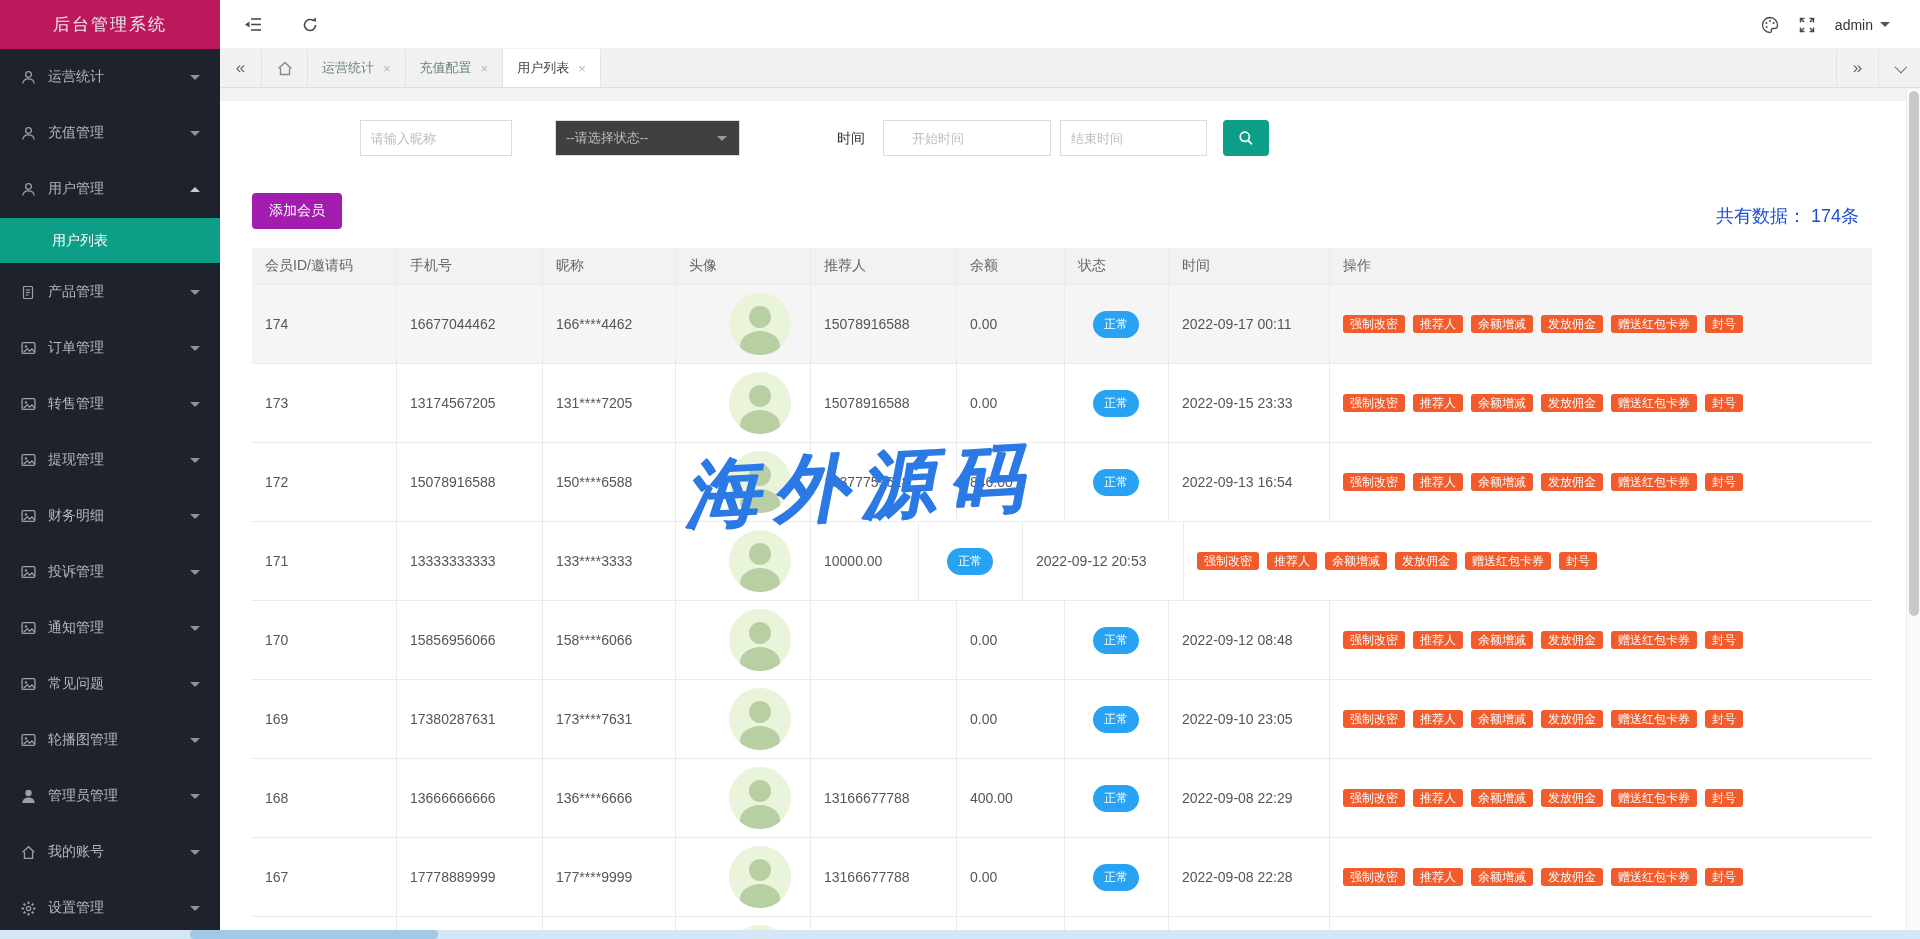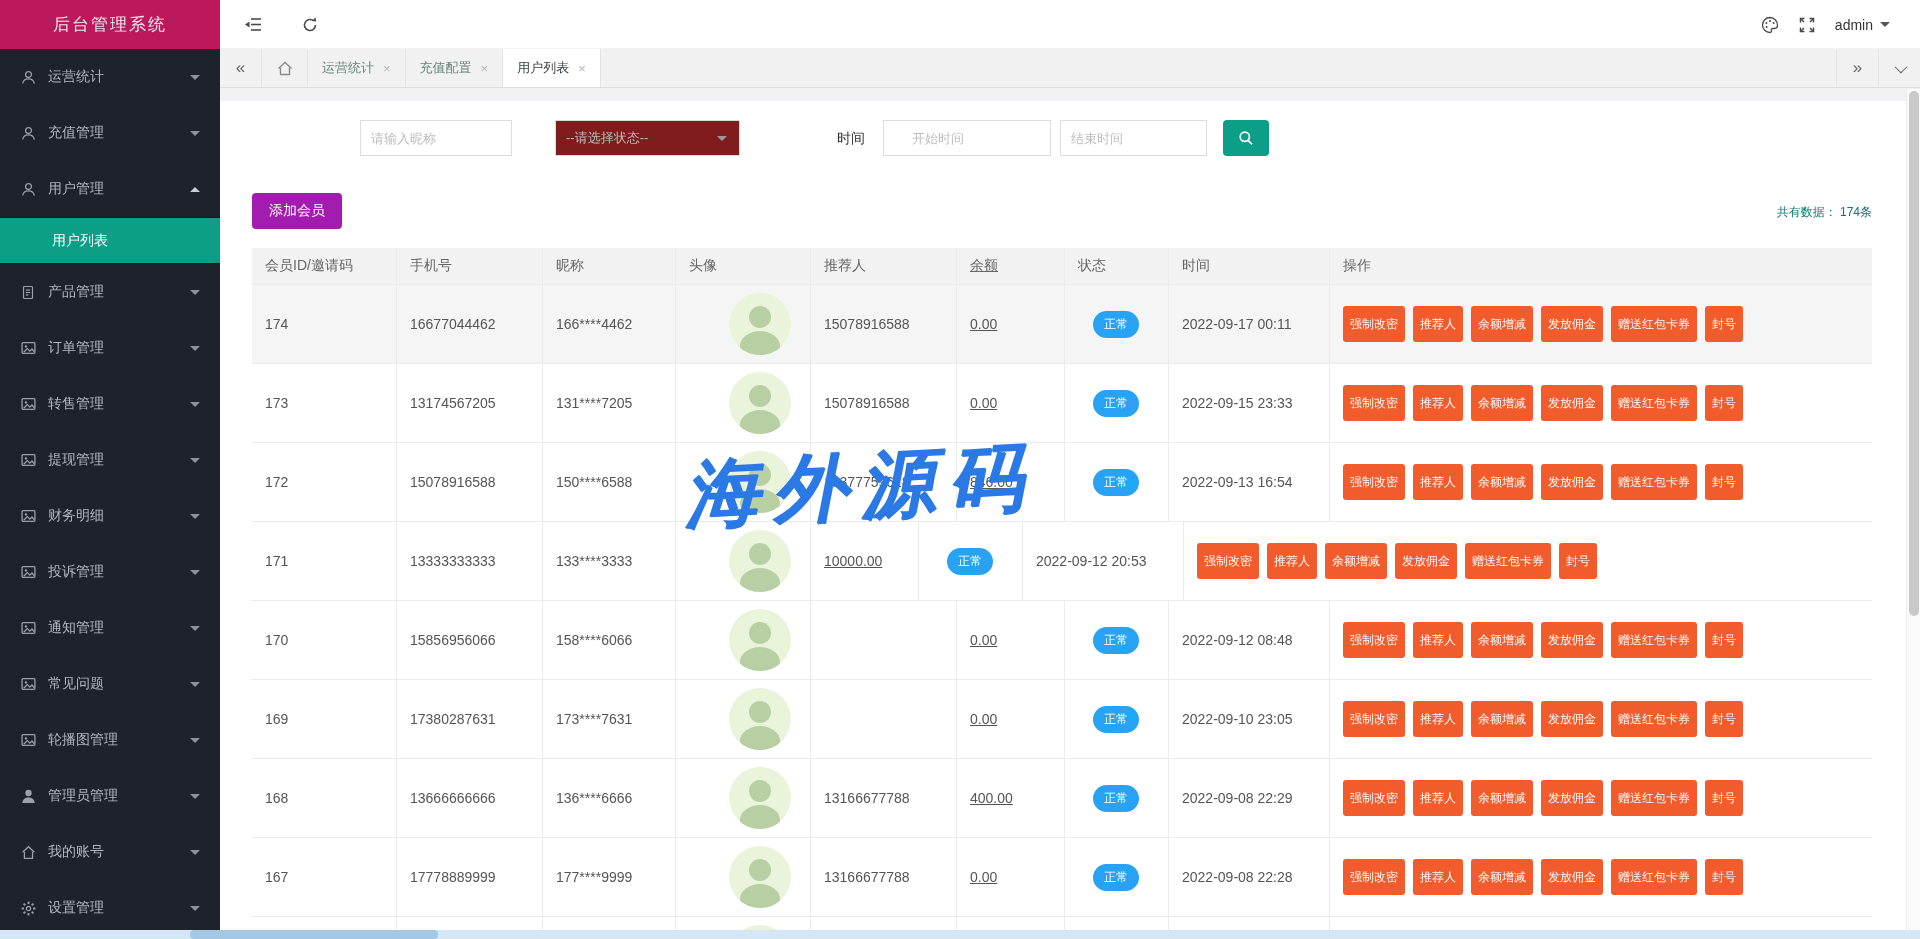--- a/index.html
+++ b/index.html
@@ -54,59 +54,59 @@
   .card { position:absolute; left:0; top:12px; width:1686px; height:829px;
     background:#ffffff; overflow:hidden; }
 
   
   .f-input { position:absolute; top:19px; height:36px; border:1px solid #dcdcdc;
     background:#fff; font-size:13px; color:#555; padding:0 10px; outline:none; }
   .f-input::placeholder { color:#bdbdbd; }
   #nickname-input { left:140px; width:152px; }
   .f-select { position:absolute; left:335px; top:19px; width:185px; height:36px;
     border:1px solid #dcdcdc; font-size:13px; color:#bdbdbd; padding:0 10px;
-    display:flex; align-items:center; cursor:pointer; background:#7f1d1d; }
+    display:flex; align-items:center; cursor:pointer; background:#404040; }
   .f-select .caret-dn { position:absolute; right:12px; border-top-color:#999; }
   .time-label { position:absolute; left:617px; top:19px; line-height:36px;
     font-size:14px; color:#333; }
   #start-input { left:663px; width:168px;padding-left:28px; }
   #end-input { left:840px; width:147px; }
   .search-btn { position:absolute; left:1003px; top:19px; width:46px; height:36px;
     background:#0d9e87; border:none; border-radius:4px; cursor:pointer;
     display:flex; align-items:center; justify-content:center; }
 
   .add-btn { position:absolute; left:32px; top:92px; width:90px; height:36px;
     background:#a21caf; color:#fff; border:none; border-radius:4px;
     font-size:14px; cursor:pointer; }
-  .total-text { position:absolute; right:34px; top:103px; font-size:12px; color:#0f766e; }
+  .total-text { position:absolute; right:47px; top:103px; font-size:18px; color:#1d4ed8; }
 
   
   .tbl { position:absolute; left:32px; top:147px; width:1620px; }
   .trow { display:flex; border-bottom:1px solid #ebebeb; }
   .trow.head { background:#f2f2f2; height:37px; }
   .trow.body { height:79px; background:#fff; }
   .trow.body.shade { background:#f5f5f5; }
   .tcell { display:flex; align-items:center; padding-left:13px;
     border-right:1px solid #ebebeb; font-size:14px; color:#555; overflow:hidden; }
   .tcell:last-child { border-right:none; }
   .trow.head .tcell { color:#666; }
   .c0{width:145px;} .c1{width:146px;} .c2{width:133px;} .c3{width:135px;}
-  .c4{width:146px;} .c5{width:108px;text-decoration:underline;} .c6{width:104px;} .c7{width:161px;} .c8{width:542px;}
+  .c4{width:146px;} .c5{width:108px;} .c6{width:104px;} .c7{width:161px;} .c8{width:542px;}
 
   .avatar { width:62px; height:62px; border-radius:50%; background:#e9f4db;
     position:relative; overflow:hidden; margin-left:40px; }
   .avatar::before { content:""; position:absolute; left:20px; top:13px; width:22px;
     height:22px; border-radius:50%; background:#b7cfa3; }
   .avatar::after { content:""; position:absolute; left:11px; top:38px; width:40px;
     height:30px; border-radius:50%; background:#b7cfa3; }
 
   .badge { min-width:46px; height:27px; padding:0 8px; margin-left:15px; border-radius:14px;
     background:#28a3f3; color:#fff; font-size:12px; display:inline-flex;
     align-items:center; justify-content:center; }
-  .abtn { height:36px; padding:0 7px; margin-right:8px; border-radius:3px;
+  .abtn { height:18px; padding:0 7px; margin-right:8px; border-radius:3px;
     background:#f25b2b; color:#fff; font-size:12px; display:inline-flex;
     align-items:center; cursor:pointer; white-space:nowrap; }
 
   .watermark { position:absolute; left:464px; top:348px; z-index:50; pointer-events:none;
     font-family:"Liberation Serif","DejaVu Serif",serif; font-style:italic; font-weight:bold;
     font-size:74px; color:#2b79e5; letter-spacing:14px; transform:rotate(-3deg);
     text-shadow:1px 1px 0 #2b79e5; }
 
   
   .vscroll { position:absolute; right:0; top:89px; width:14px; height:841px;

